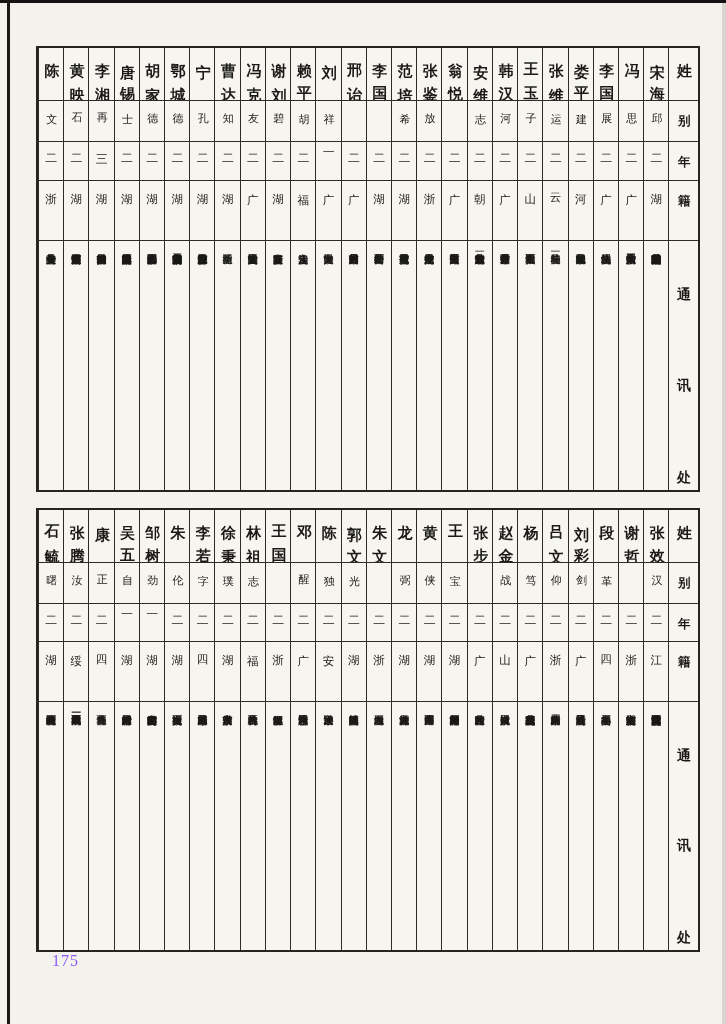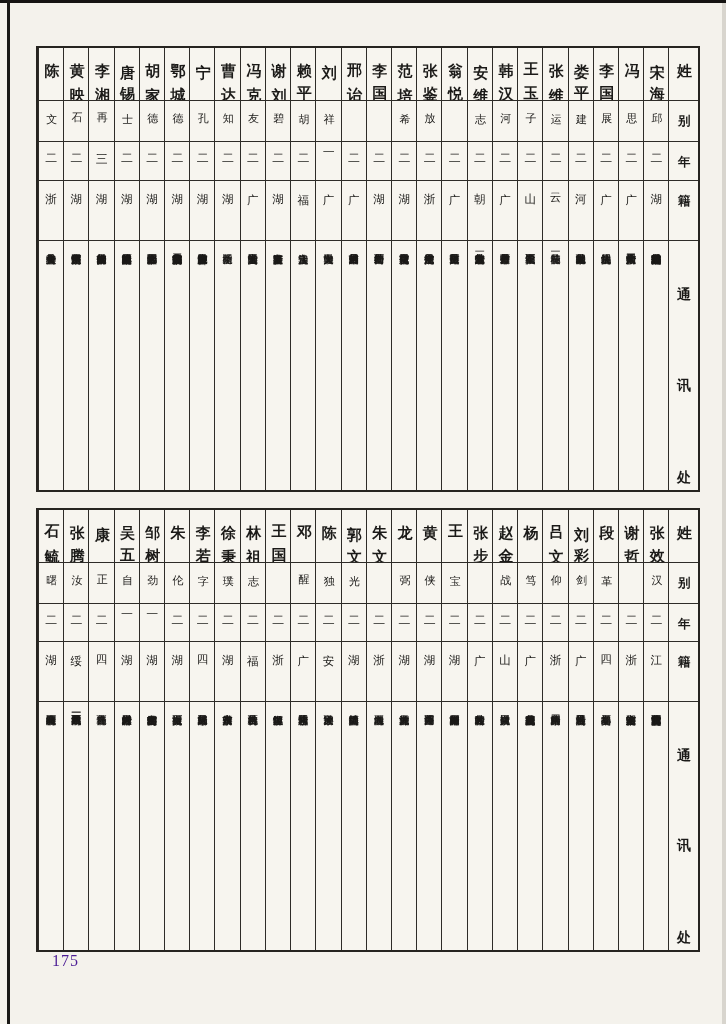--- a/index.html
+++ b/index.html
@@ -82,21 +82,21 @@
   .header-col .vtxt{font-weight:700;}
   .header-col .r-alias .vtxt,
   .header-col .r-age .vtxt,
   .header-col .r-origin .vtxt{font-size:12.5px;}
   .header-col .r-addr .vtxt{font-size:14px;align-self:stretch;text-align:justify;text-align-last:justify;padding:28px 0;box-sizing:border-box;}
 
   .page-number{
     position:absolute;
     left:52px;top:952px;
     font-size:16px;
-    color:#4c1d95;
+    color:#8b5cf6;
     letter-spacing:1px;
   }
 </style>
 </head>
 <body>
 
 <div class="page">
   <div class="scan-shadow-right"></div>
   <div class="scan-edge-top"></div>
   <div class="scan-edge-left"></div>

